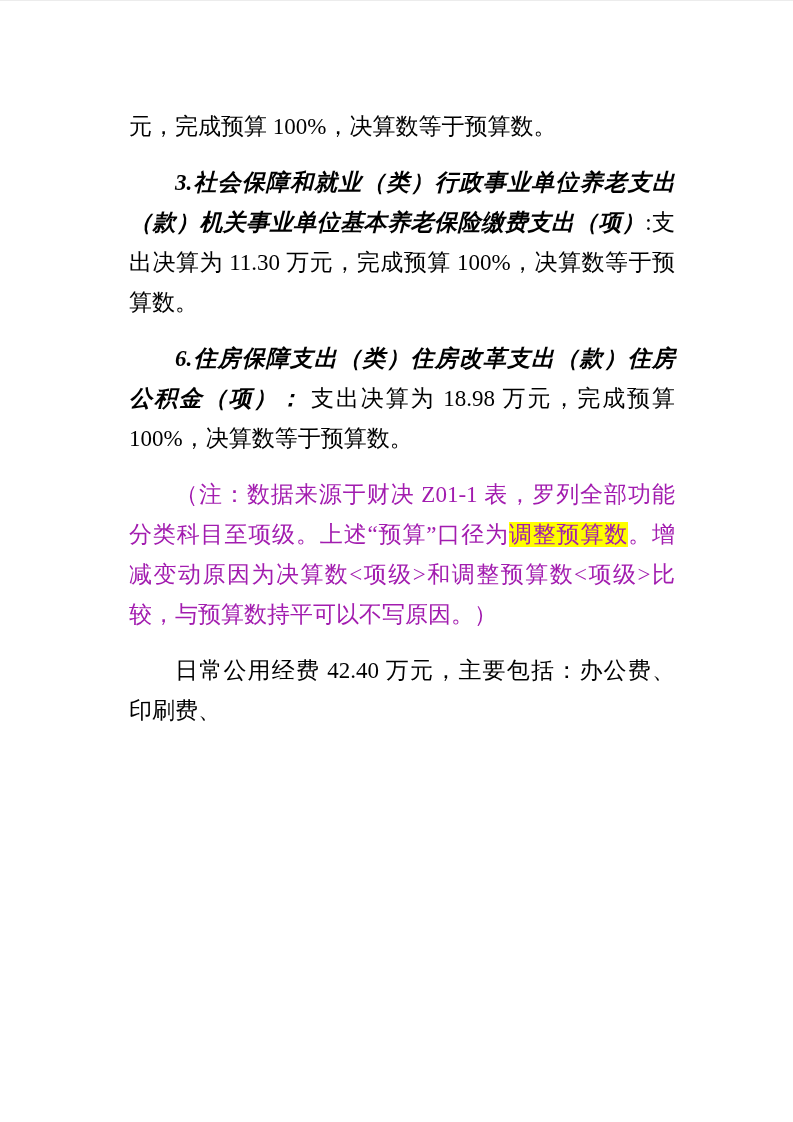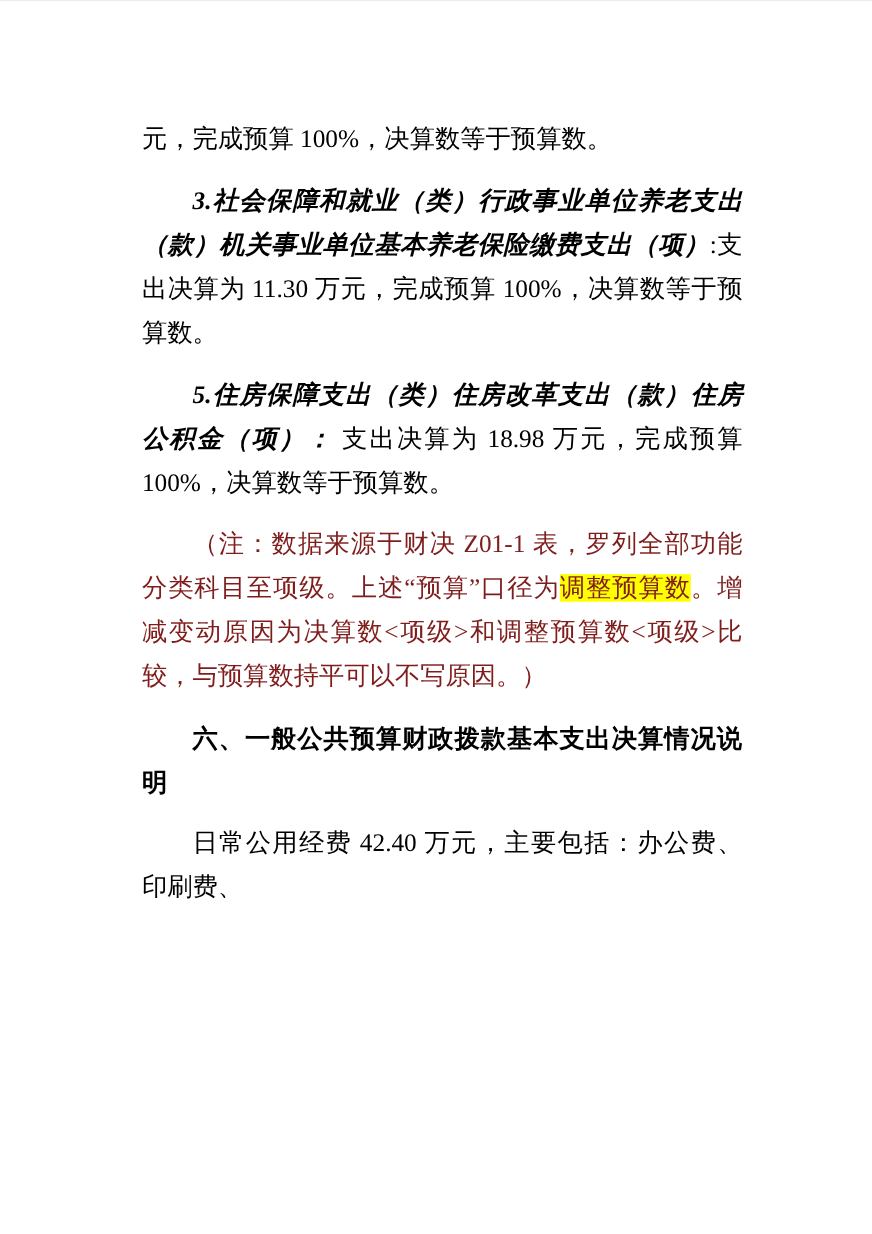--- a/index.html
+++ b/index.html
@@ -31,21 +31,21 @@
     font-weight: normal;
   }
   .no-indent {
     text-indent: 0 !important;
   }
   .bold-title {
     font-weight: bold;
     font-style: italic;
   }
   .note-para {
-    color: #7f1d1d;
+    color: #a21caf;
     font-weight: bold;
   }
   .hl {
     background: #ffff00;
   }
   .section-heading {
     font-family: "Liberation Sans", "DejaVu Sans", sans-serif;
     font-weight: bold !important;
     letter-spacing: 0.5px;
   }
@@ -53,23 +53,22 @@
 </head>
 <body>
 
 <div class="page">
 
   <p class="no-indent">元，完成预算 100%，决算数等于预算数。</p>
 
   <p><span class="bold-title">3.社会保障和就业（类）行政事业单位养老支出（款）机关事业单位基本养老保险缴费支出（项）</span><span>:支出决算为 11.30 万元，完成预算 100%，决算数等于预算数。</span></p>
 
 
-  <p><span class="bold-title">5.住房保障支出（类）住房改革支出（款）住房公积金（项）：</span><span> 支出决算为 18.98 万元，完成预算 100%，决算数等于预算数。</span></p>
+  <p><span class="bold-title">6.住房保障支出（类）住房改革支出（款）住房公积金（项）：</span><span> 支出决算为 18.98 万元，完成预算 100%，决算数等于预算数。</span></p>
 
   <p class="note-para"><span>（注：数据来源于财决 Z01-1 表，罗列全部功能分类科目至项级。上述“预算”口径为</span><span class="hl">调整预算数</span><span>。增减变动原因为决算数&lt;项级&gt;和调整预算数&lt;项级&gt;比较，与预算数持平可以不写原因。）</span></p>
 
-  <h2 class="section-heading">六、一般公共预算财政拨款基本支出决算情况说明</h2>
 
 
 
   <p>日常公用经费 42.40 万元，主要包括：办公费、印刷费、</p>
 
 </div>
 
 </body></html>

